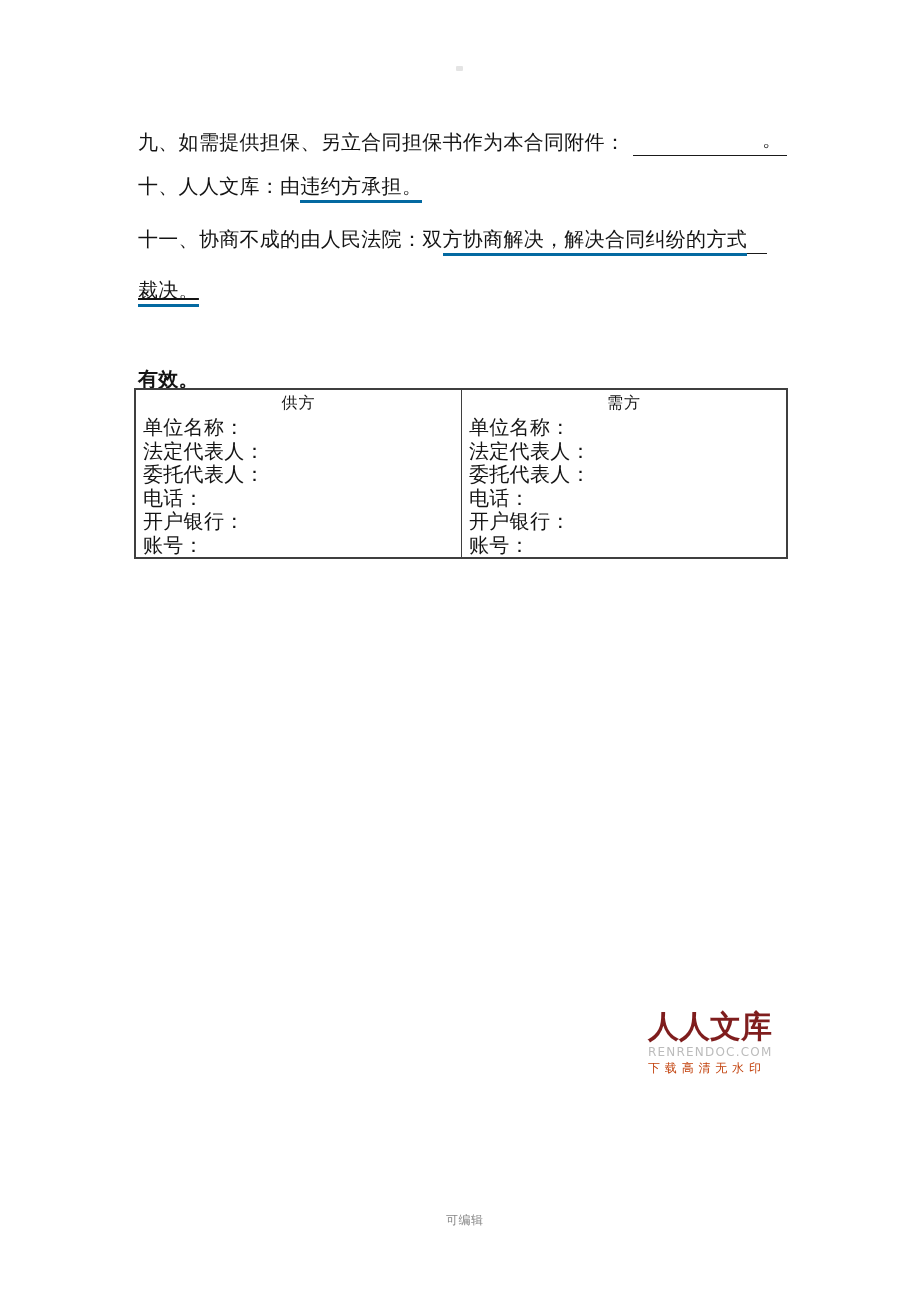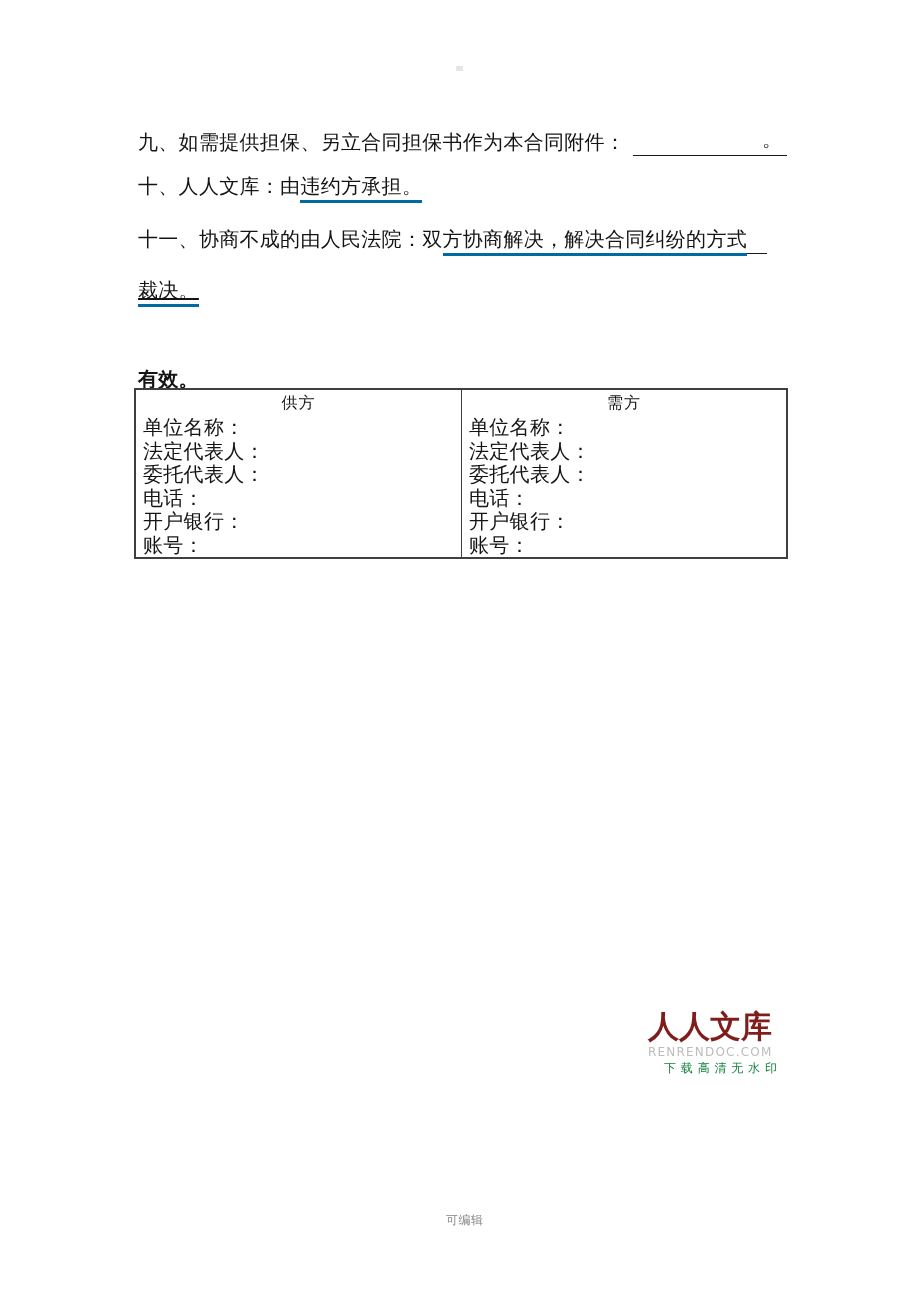--- a/index.html
+++ b/index.html
@@ -99,18 +99,18 @@
       <div class="party-row">委托代表人：</div>
       <div class="party-row">电话：</div>
       <div class="party-row">开户银行：</div>
       <div class="party-row">账号：</div>
     </div>
   </div>
 
   <div class="watermark">
     <div class="wm-brand" style="color: #7f1d1d;">人人文库</div>
     <div class="wm-domain" style="color: rgb(188, 188, 188);">RENRENDOC.COM</div>
-    <div class="wm-tagline" style="color: #15803d; margin-left: 16px;">下 载 高 清 无 水 印</div>
+    <div class="wm-tagline" style="color: #c2410c;">下 载 高 清 无 水 印</div>
   </div>
 
   <div class="footer-note">可编辑</div>
 
 </div>
 
 </body></html>

